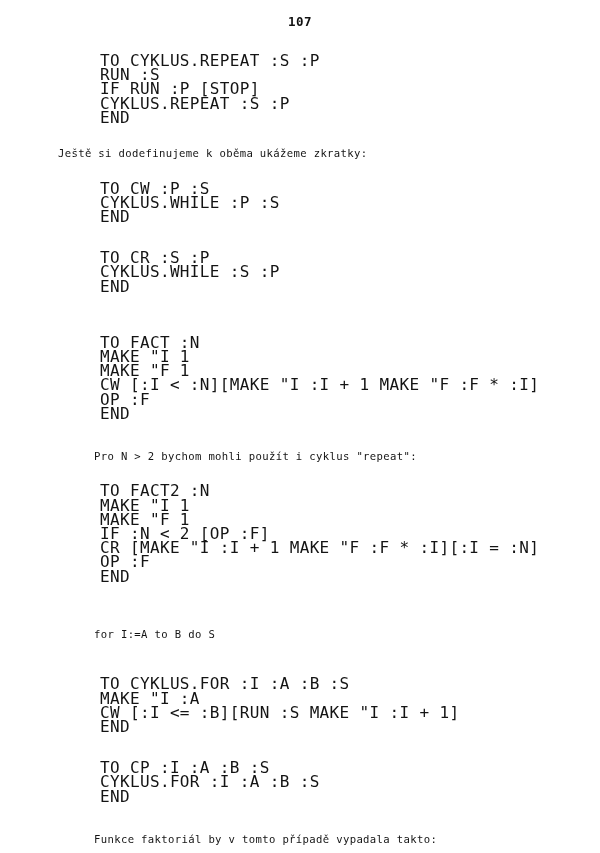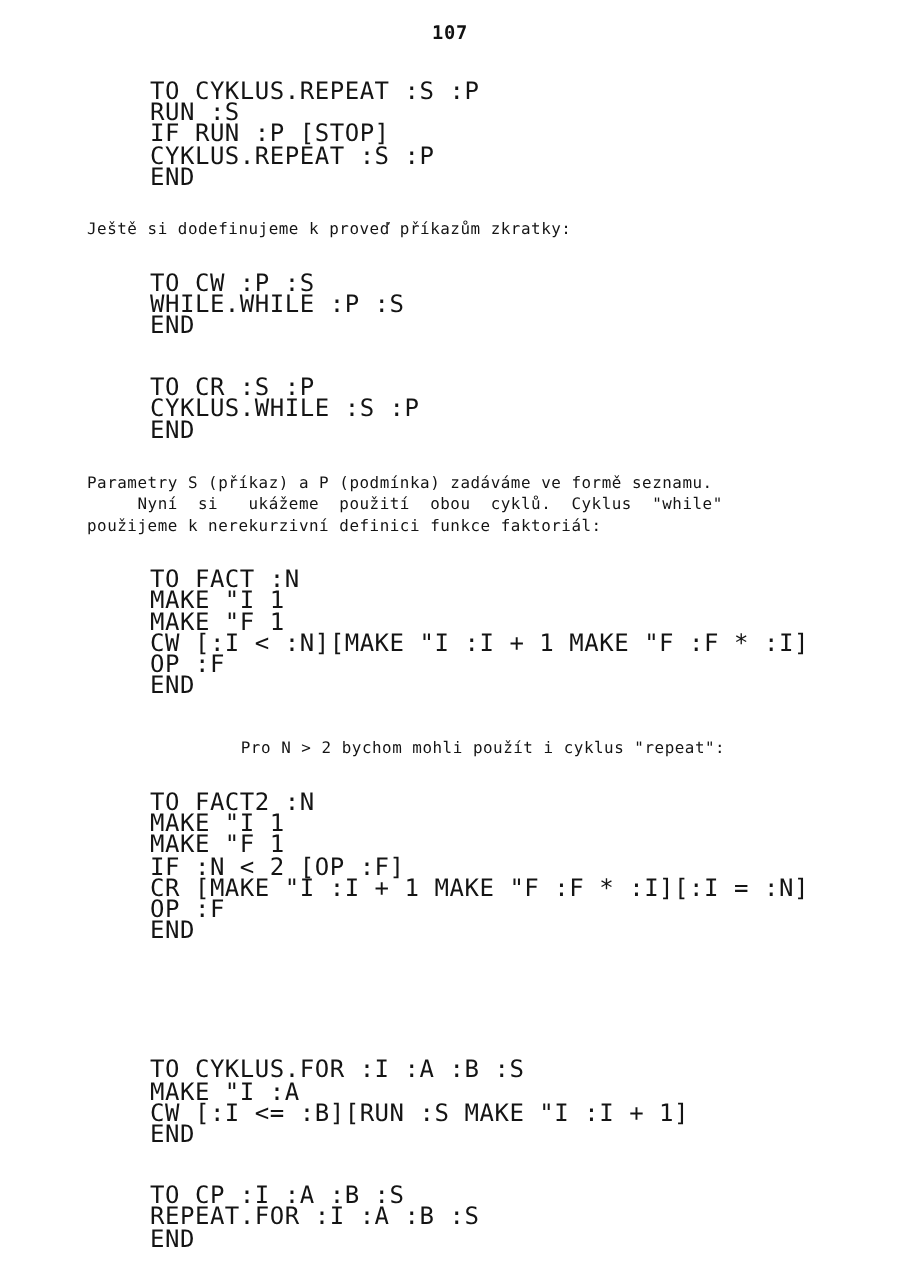--- a/index.html
+++ b/index.html
@@ -52,54 +52,51 @@
     margin: 6px;
     padding-left: 36px;
     font-size: 16px;
     line-height: 14.2px;
     letter-spacing: 0.35px;
     white-space: pre;
     color: #141414;
   }
   .spacer-md { height: 15px; }
   .spacer-lg { height: 22px; }
-  .indent-1 { padding-left: 36px; text-align: center; }
+  .indent-1 { padding-left: 36px; }
 </style>
 </head>
 <body>
 
 <div class="page">
 
   <div class="page-number">107</div>
 
   <div class="content">
 
     <pre class="code">TO CYKLUS.REPEAT :S :P
 RUN :S
 IF RUN :P [STOP]
 CYKLUS.REPEAT :S :P
 END</pre>
     <div class="spacer-md"></div>
 
-    <p class="para">Ještě si dodefinujeme k proveď příkazům zkratky:</p>
+    <p class="para">Ještě si dodefinujeme k oběma ukážeme zkratky:</p>
     <div class="spacer-md"></div>
 
     <pre class="code">TO CW :P :S
-WHILE.WHILE :P :S
+CYKLUS.WHILE :P :S
 END</pre>
     <div class="spacer-md"></div>
 
     <pre class="code">TO CR :S :P
 CYKLUS.WHILE :S :P
 END</pre>
     <div class="spacer-md"></div>
 
-    <p class="para">Parametry S (příkaz) a P (podmínka) zadáváme ve formě seznamu.
-     Nyní  si   ukážeme  použití  obou  cyklů.  Cyklus  "while"
-použijeme k nerekurzivní definici funkce faktoriál:</p>
     <div class="spacer-md"></div>
 
     <pre class="code">TO FACT :N
 MAKE "I 1
 MAKE "F 1
 CW [:I &lt; :N][MAKE "I :I + 1 MAKE "F :F * :I]
 OP :F
 END</pre>
     <div class="spacer-lg"></div>
 
@@ -110,31 +107,32 @@
 MAKE "I 1
 MAKE "F 1
 IF :N &lt; 2 [OP :F]
 CR [MAKE "I :I + 1 MAKE "F :F * :I][:I = :N]
 OP :F
 END</pre>
     <div class="spacer-lg"></div>
 
     <div class="spacer-md"></div>
 
+    <p class="para indent-1">for I:=A to B do S</p>
     <div class="spacer-md"></div>
 
     <div class="spacer-md"></div>
 
     <pre class="code">TO CYKLUS.FOR :I :A :B :S
 MAKE "I :A
 CW [:I &lt;= :B][RUN :S MAKE "I :I + 1]
 END</pre>
     <div class="spacer-md"></div>
 
     <pre class="code">TO CP :I :A :B :S
-REPEAT.FOR :I :A :B :S
+CYKLUS.FOR :I :A :B :S
 END</pre>
     <div class="spacer-lg"></div>
 
     <p class="para indent-1">Funkce faktoriál by v tomto případě vypadala takto:</p>
 
   </div>
 </div>
 
 </body></html>

